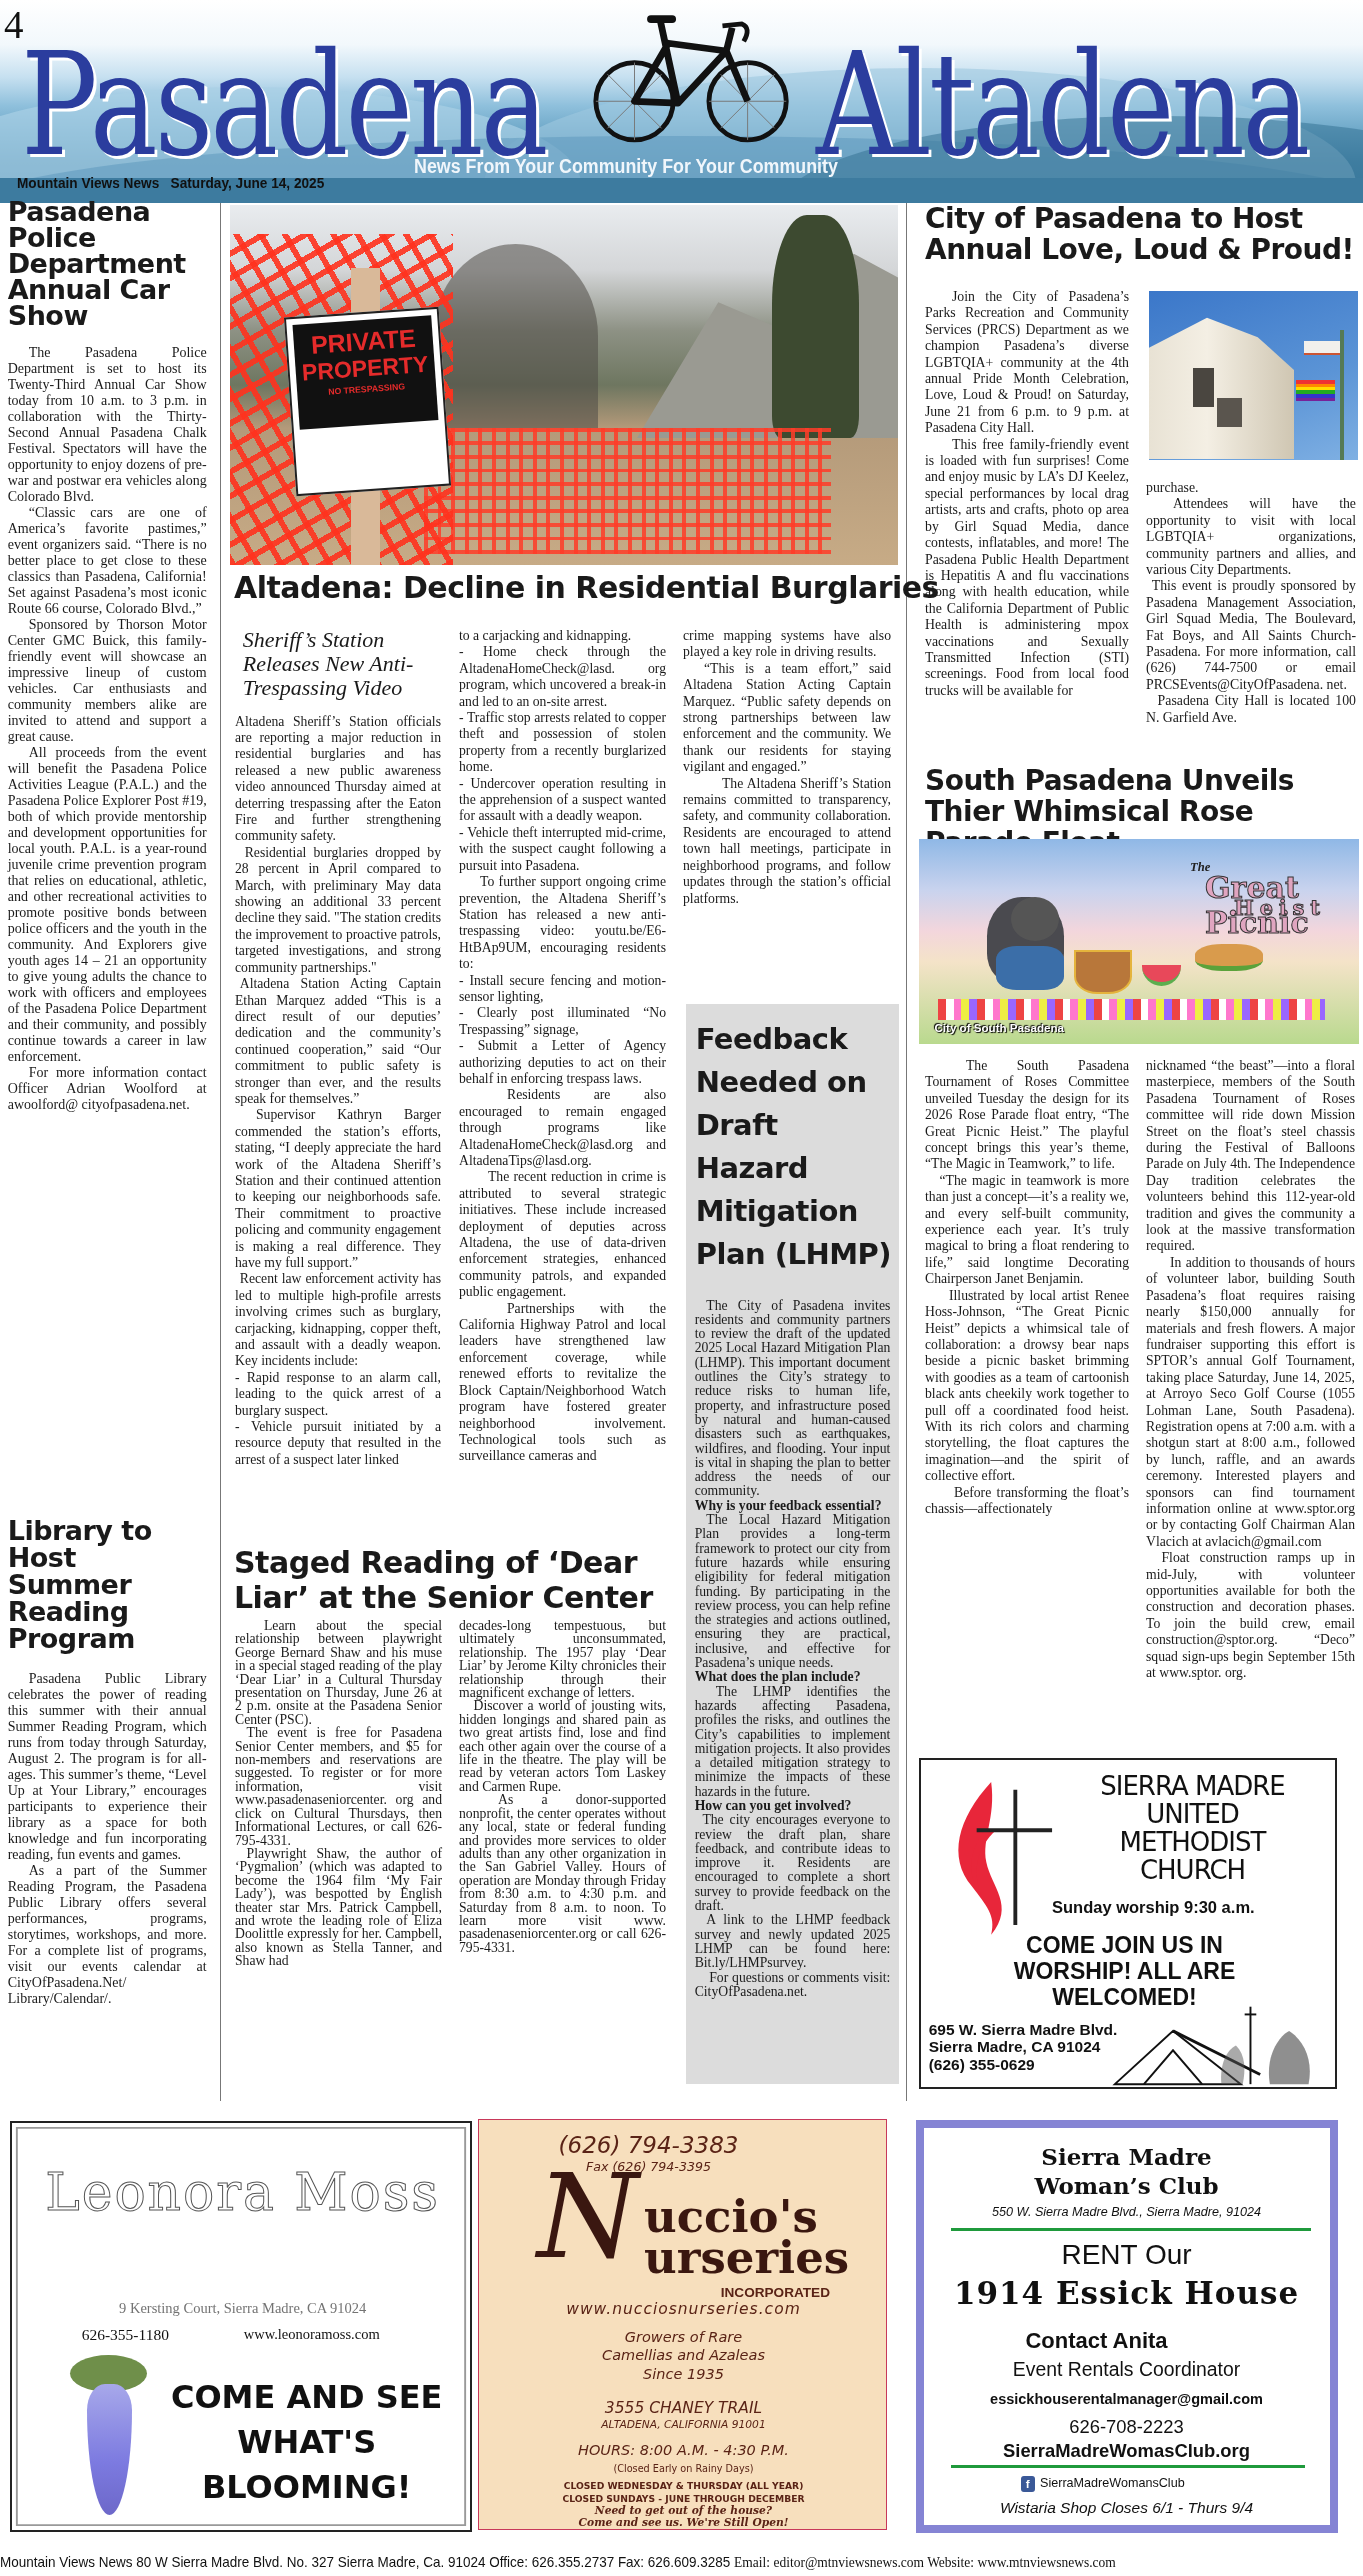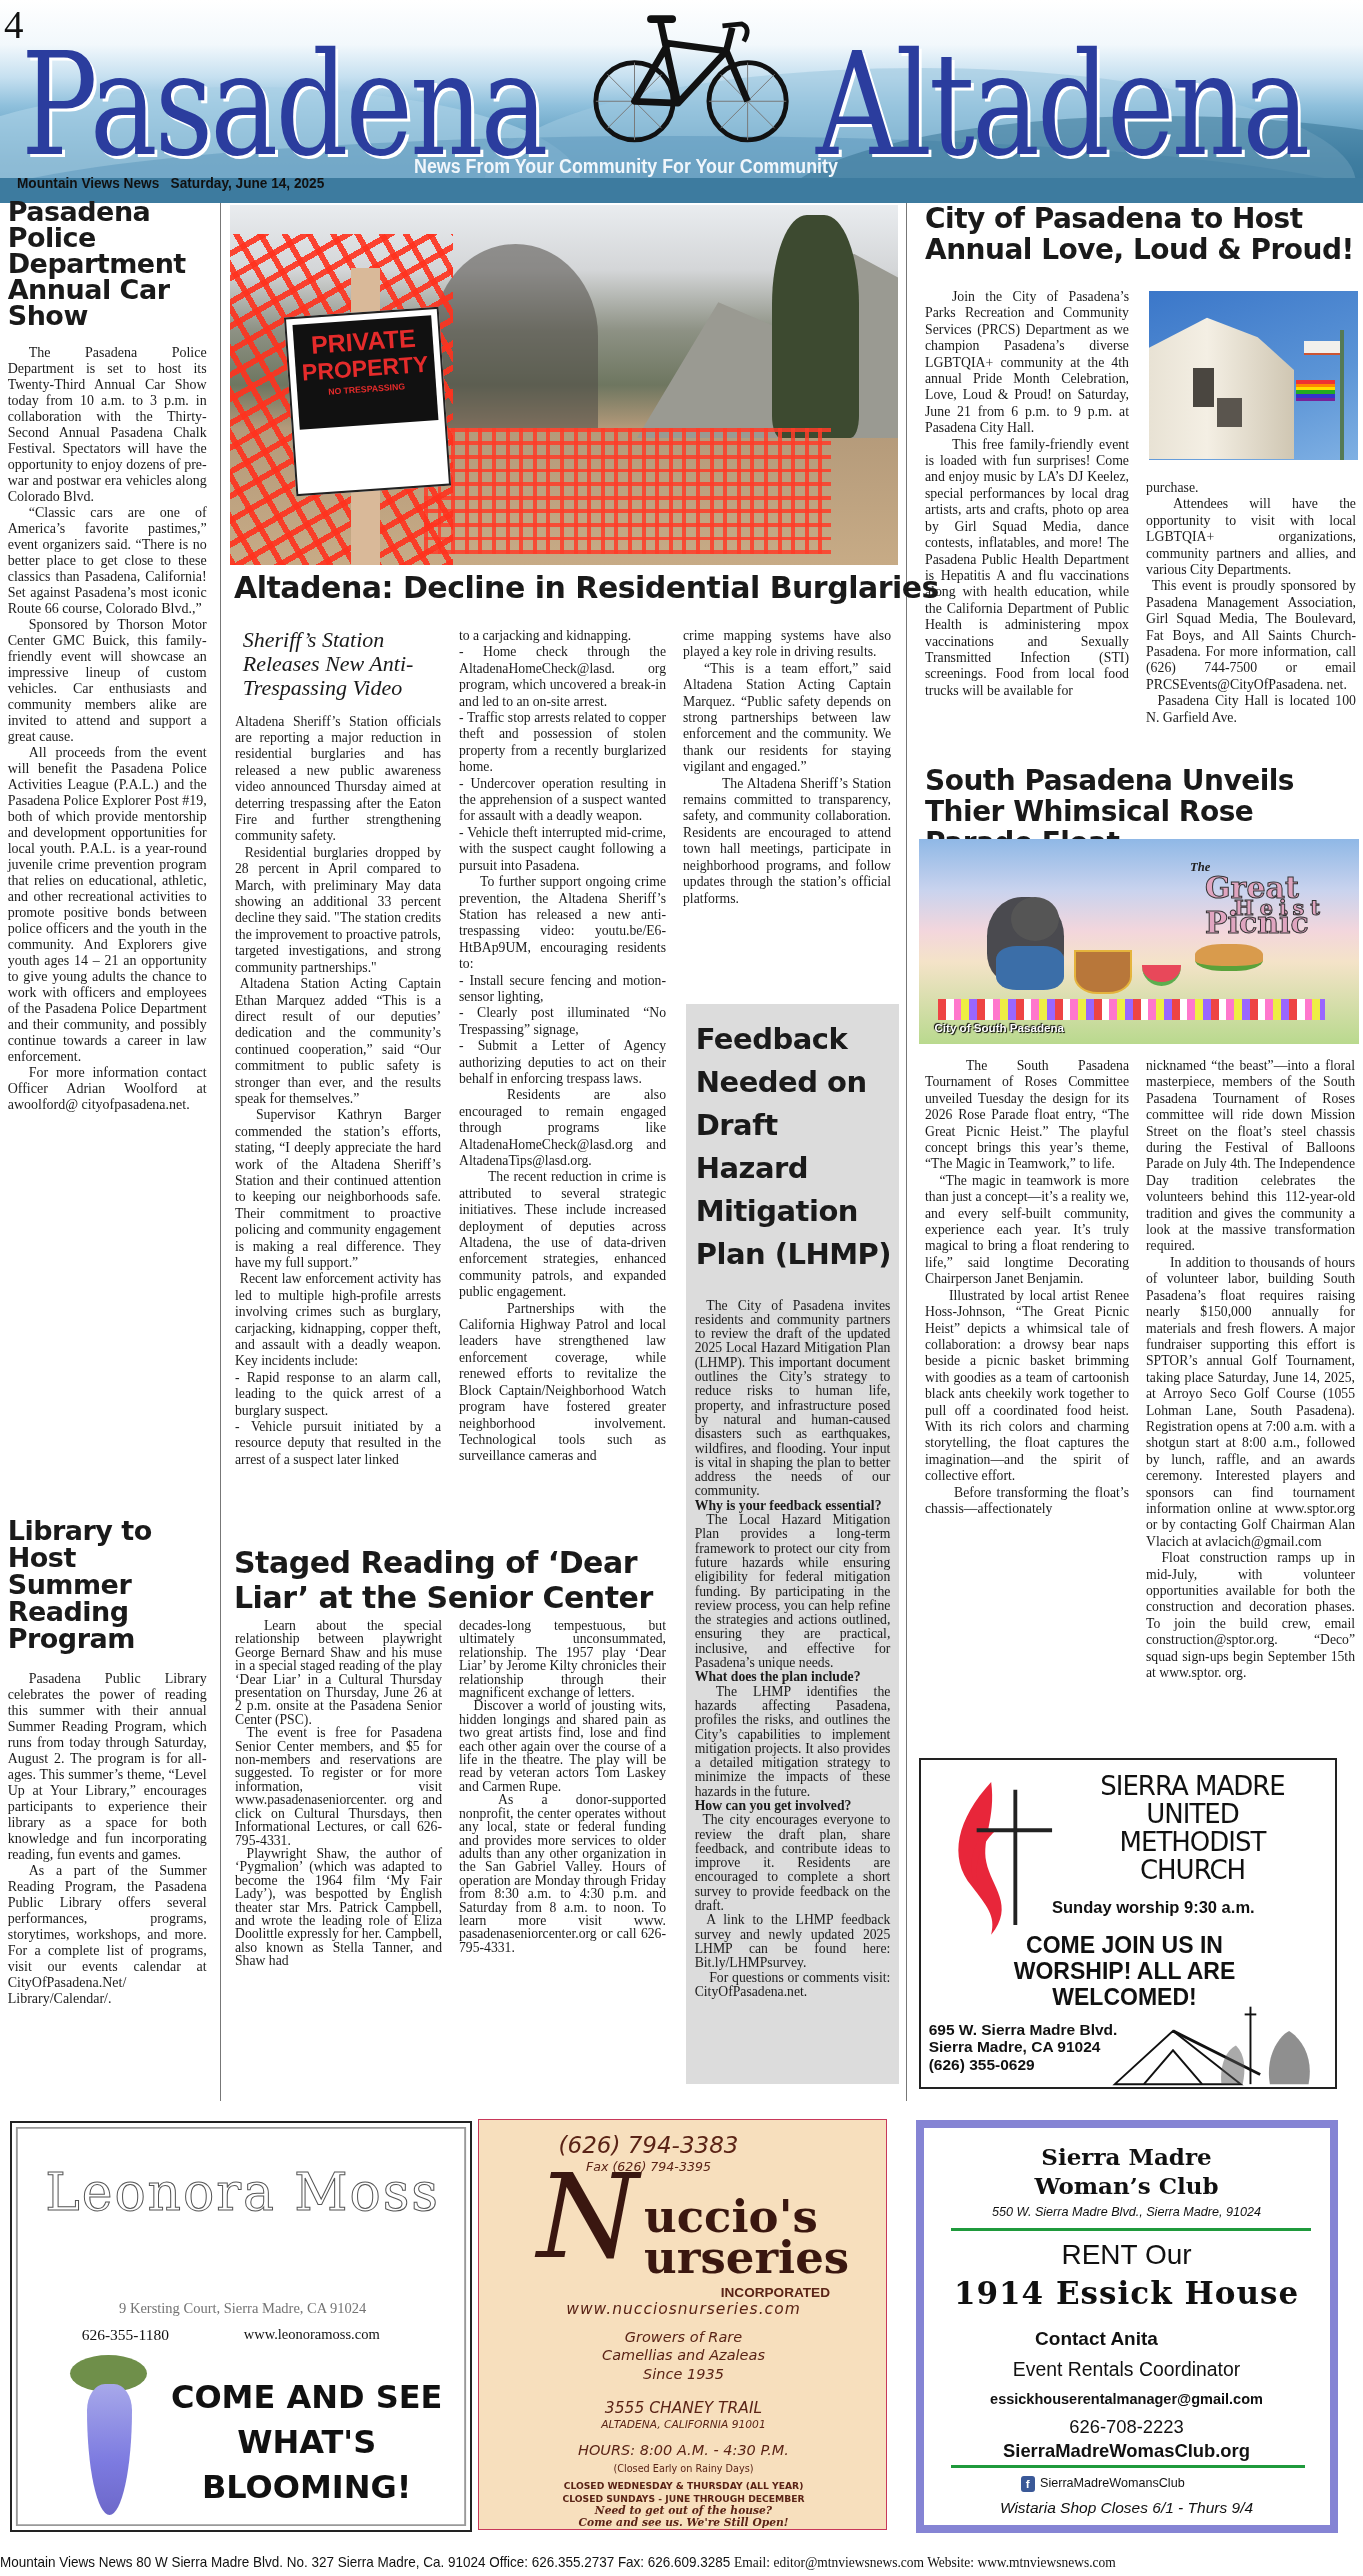--- a/index.html
+++ b/index.html
@@ -292,21 +292,21 @@
 
 <div class="ad" style="left:916px;top:2120px;width:422px;height:413px;border:8.7px solid #8584d4;background:#fff;text-align:center;color:#111">
   <div class="abs" style="left:0;top:13.6px;width:405px;font-family:'DejaVu Serif',serif;font-weight:bold;font-size:23px;line-height:29px">
     <div>Sierra Madre</div>
     <div>Woman’s Club</div>
   </div>
   <div class="abs" style="left:0;top:77px;width:405px;font-family:'Liberation Sans',sans-serif;font-style:italic;font-size:12.6px">550 W. Sierra Madre Blvd., Sierra Madre, 91024</div>
   <div class="abs" style="left:27px;top:100px;width:360px;height:2.9px;background:#1f9a3c"></div>
   <div class="abs" style="left:0;top:111px;width:405px;font-family:'Liberation Sans',sans-serif;font-size:28px">RENT Our</div>
   <div class="abs" style="left:0;top:147px;width:405px;font-family:'DejaVu Serif',serif;font-weight:bold;font-size:31px;letter-spacing:1px">1914 Essick House</div>
-  <div class="abs" style="left:0;top:200px;width:345px;font-family:'Liberation Sans',sans-serif;font-weight:bold;font-size:19px">Contact Anita</div>
+  <div class="abs" style="left:0;top:200px;width:345px;font-family:'Liberation Sans',sans-serif;font-weight:bold;font-size:22px">Contact Anita</div>
   <div class="abs" style="left:0;top:230px;width:405px;font-family:'Liberation Sans',sans-serif;font-weight:normal;font-size:19.4px">Event Rentals Coordinator</div>
   <div class="abs" style="left:0;top:263px;width:405px;font-family:'Liberation Sans',sans-serif;font-weight:bold;font-size:14.5px">essickhouserentalmanager@gmail.com</div>
   <div class="abs" style="left:0;top:288px;width:405px;font-family:'Liberation Sans',sans-serif;font-size:18.4px">626-708-2223</div>
   <div class="abs" style="left:0;top:312px;width:405px;font-family:'Liberation Sans',sans-serif;font-weight:bold;font-size:18.4px">SierraMadreWomasClub.org</div>
   <div class="abs" style="left:27px;top:337px;width:354px;height:2.9px;background:#1f9a3c"></div>
   <div class="abs" style="left:97px;top:348px;width:13.6px;height:15.5px;background:#3b5998;border-radius:2.9px;color:#fff;font-family:'Liberation Sans',sans-serif;font-weight:bold;font-size:11.6px;line-height:15.5px">f</div>
   <div class="abs" style="left:116px;top:348px;font-family:'Liberation Sans',sans-serif;font-size:12.6px">SierraMadreWomansClub</div>
   <div class="abs" style="left:0;top:371px;width:405px;font-family:'Liberation Sans',sans-serif;font-style:italic;font-size:15.5px">Wistaria Shop Closes 6/1 - Thurs 9/4</div>
 </div>
 

